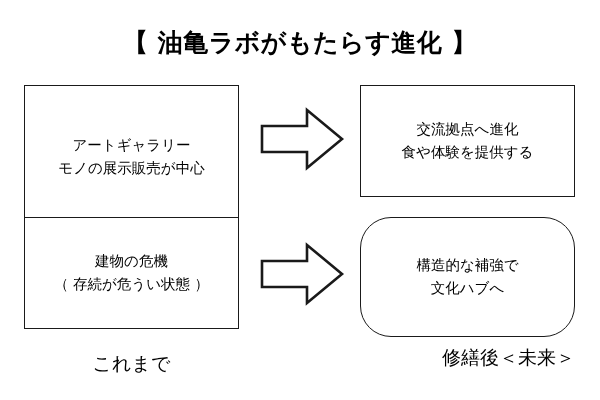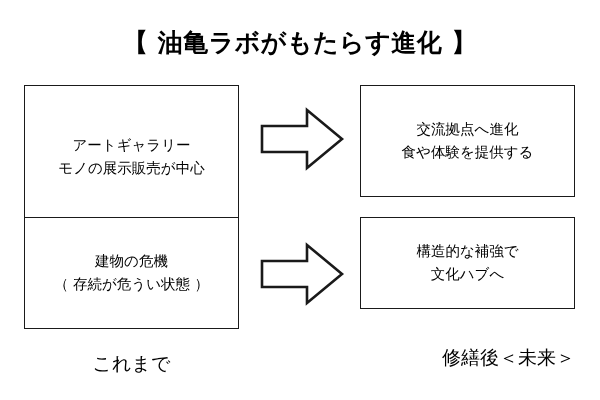--- a/index.html
+++ b/index.html
@@ -44,21 +44,21 @@
   }
   .box .line {
     font-size: 14.5px;
     line-height: 1.62;
     white-space: nowrap;
     color: #000000;
   }
   #box-left-top   { left: 24px;  top: 85px;  width: 215px; height: 144px; }
   #box-right-top  { left: 360px; top: 85px;  width: 215px; height: 112px; }
   #box-left-bot   { left: 24px;  top: 217px; width: 215px; height: 112px; }
-  #box-right-bot  { left: 360px; top: 217px; width: 215px; height: 92px; }
+  #box-right-bot  { left: 360px; top: 217px; width: 215px; height: 120px; border-radius: 31px; }
 
   .arrow {
     position: absolute;
     width: 86px;
     height: 66px;
   }
   #arrow-top { left: 259px; top: 106px; }
   #arrow-bot { left: 259px; top: 241px; }
 
   .caption {

